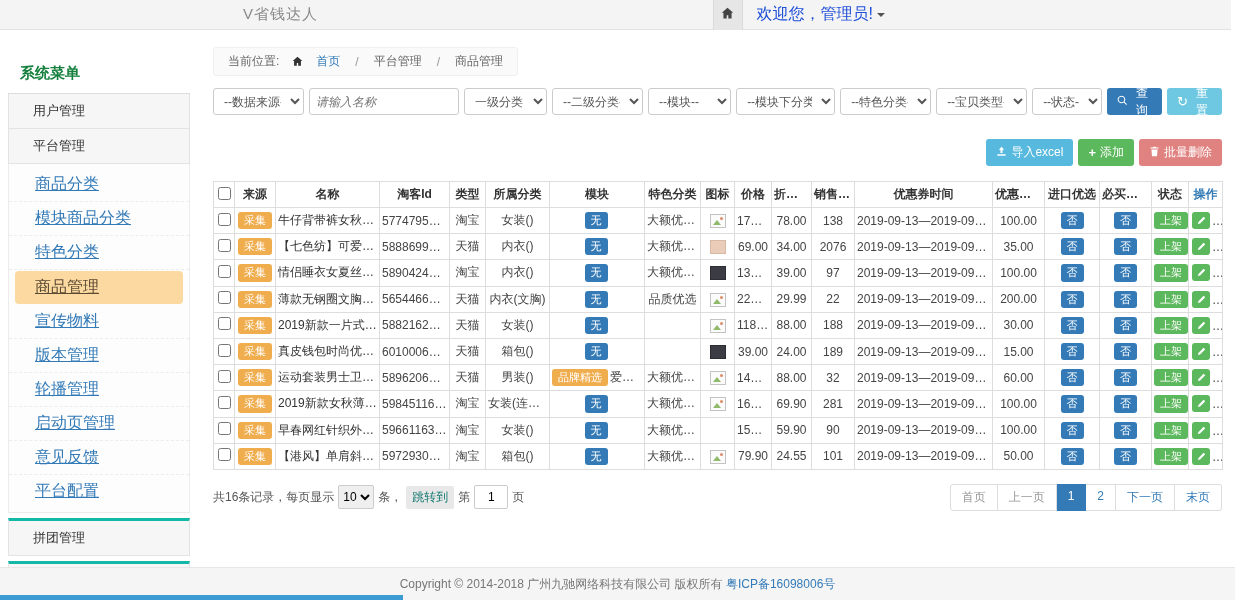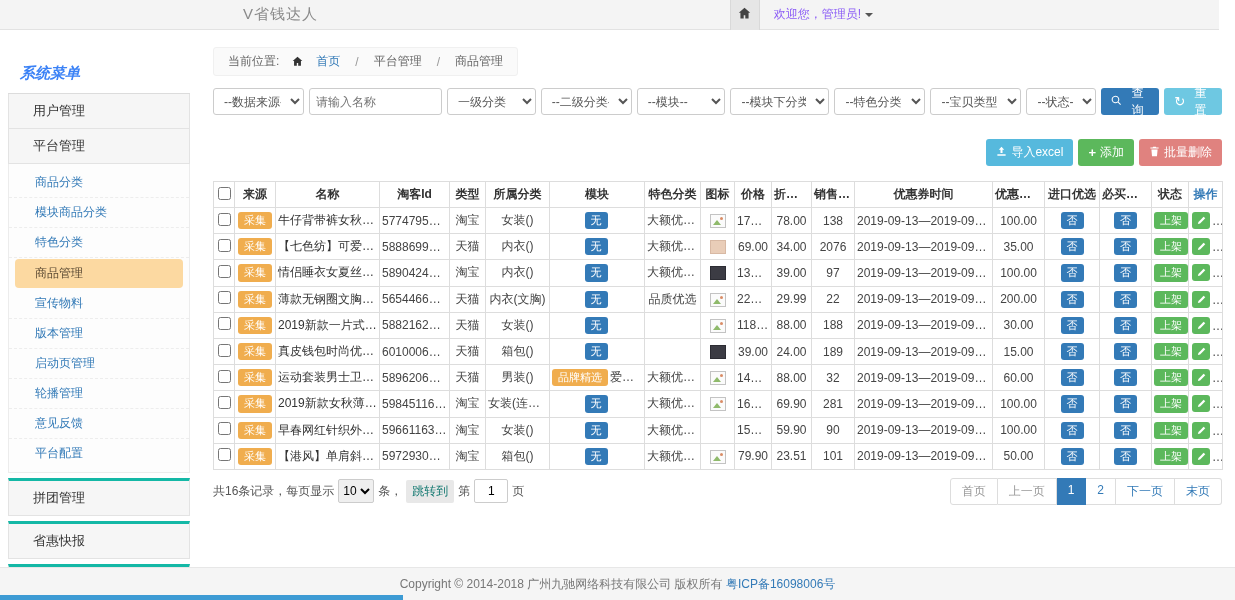--- a/index.html
+++ b/index.html
@@ -1,54 +1,54 @@
 <!DOCTYPE html>
 <html><head>
 <meta charset="utf-8">
 <style>
   * { box-sizing: border-box; margin: 0; padding: 0; }
   html,body { width:1235px; height:600px; }
   body { font-family: "Liberation Sans", "DejaVu Sans", sans-serif; background:#fff; color:#333; }
   .screen { position:relative; width:1235px; height:600px; overflow:hidden; background:#fff; }
 
   
-  .topbar { position:absolute; top:0; left:0; right:16px; height:30px; background:#f4f4f4; border-bottom:1px solid #e2e2e2; display:flex; align-items:center; }
+  .topbar { position:absolute; top:0; left:0; right:4px; height:30px; background:#f4f4f4; border-bottom:1px solid #e2e2e2; display:flex; align-items:center; }
   .topbar .brand { margin-left:243px; font-size:15px; color:#8a8a8a; letter-spacing:1px; }
   .topbar .spacer { flex:1; }
   .topbar .home-btn { width:30px; height:30px; background:#e6e6e6; border-left:1px solid #d9d9d9; border-right:1px solid #d9d9d9; display:flex; align-items:center; justify-content:center; cursor:pointer; }
   .topbar .home-btn svg { width:13px; height:13px; fill:#444; }
-  .topbar .welcome { font-size:12px; color:#8b5cf6; margin:0 16px 0 14px; cursor:pointer; white-space:nowrap; }
+  .topbar .welcome { font-size:16px; color:#1d4ed8; margin:0 16px 0 14px; cursor:pointer; white-space:nowrap; }
   .topbar .welcome .caret { display:inline-block; margin-left:4px; width:0; height:0; border-left:4px solid transparent; border-right:4px solid transparent; border-top:4px solid #555; vertical-align:middle; }
   .topbar .far-space { width:330px; }
 
   
   .sidebar { position:absolute; left:8px; top:55px; width:182px; }
-  .sidebar .menu-title { font-size:15px; font-weight:bold; color:#3b82f6; padding:9px 12px 10px 12px; border-bottom:1px solid #dcdcdc;font-style:italic; }
+  .sidebar .menu-title { font-size:15px; font-weight:bold; color:#15803d; padding:9px 12px 10px 12px; border-bottom:1px solid #dcdcdc; }
   .side-item { font-size:13px; color:#333; background:#f6f6f6; border:1px solid #e3e3e3; border-top:none; padding:8px 12px 8px 24px; cursor:pointer; }
   .side-group { margin-bottom:5px; }
   .side-group .side-item { border-top:3px solid #14b8a6; }
   .submenu { background:#fdfdfd; border:1px solid #ececec; border-top:none; padding:4px 0; }
-  .sub-item { font-size:12px; color:#337ab7; padding:6px 12px 6px 26px; border-bottom:1px dashed #ededed; cursor:pointer; }
+  .sub-item { font-size:16px; color:#337ab7; padding:6px 12px 6px 26px; border-bottom:1px dashed #ededed; cursor:pointer;text-decoration:underline; }
   .sub-item:last-child { border-bottom:none; }
   .sub-item.active { background:#fcd9a1; border-radius:4px; margin:1px 6px; padding-left:20px; color:#5b4a33; border-bottom:none; }
 
   
   .main { position:absolute; left:213px; top:47px; width:1009px; }
   .breadcrumb { display:inline-flex; align-items:center; gap:13px; background:#fafafa; border:1px solid #f0f0f0; border-radius:3px; padding:5px 14px; font-size:12px; color:#666; }
   .breadcrumb .home-ic svg { width:11px; height:11px; fill:#333; vertical-align:-1px; }
   .breadcrumb a { color:#337ab7; text-decoration:none; cursor:pointer; }
   .breadcrumb .sep { color:#999; margin:0 2px; }
 
   
   .filters { display:flex; align-items:center; gap:5px; margin-top:12px; }
   .filters select, .filters input[type=text] { height:27px; border:1px solid #ccc; border-radius:3px; background:#fff; font-size:12px; color:#555; padding:0 6px; font-family:inherit; }
   .f-select { width:91px; }
   .f-select.wide { width:99px; }
   .f-select.narrow { width:70px; }
-  .f-input { width:133px; }
+  .f-input { width:150px;font-style:italic; }
   .btn { display:inline-flex; align-items:center; gap:4px; border:none; border-radius:3px; color:#fff; font-size:12px; padding:0 10px; height:27px; cursor:pointer; font-family:inherit; }
   .btn svg { width:11px; height:11px; fill:#fff; }
   .btn-query { background:#337ab7; }
   .btn-reset { background:#6ec8e2; }
 
   
   .toolbar { display:flex; justify-content:flex-end; gap:5px; margin-top:24px; }
   .btn-import { background:#56b9dd; }
   .btn-add { background:#5cb85c; }
   .btn-del { background:#e0827f; }
@@ -73,21 +73,21 @@
   .icn.broken::before { content:""; position:absolute; right:2px; top:2px; width:3px; height:3px; border-radius:50%; background:#d98c66; }
   .icn.thumb-pink { background:#e9cdb8; border:1px solid #d8b9a4; }
   .icn.thumb-dark { background:#3c3c44; border:1px solid #2c2c33; }
   .op { display:inline-flex; align-items:center; justify-content:center; width:18px; height:17px; border:none; border-radius:3px; cursor:pointer; padding:0; margin:0 1px; }
   .op svg { width:9px; height:9px; }
   .op.green { background:#5cb85c; }
   .op.red { background:#d9534f; }
   .toggle-badge { cursor:pointer; }
 
   
-  .pagebar { display:flex; justify-content:space-between; align-items:center; margin-top:8px; font-size:12px; color:#555; }
+  .pagebar { display:flex; justify-content:space-between; align-items:center; margin-top:14px; font-size:12px; color:#555; }
   .pagebar .left { display:flex; align-items:center; gap:4px; }
   .pagebar select { height:24px; border:1px solid #ccc; border-radius:2px; font-size:12px; font-family:inherit; }
   .pagebar .jump-chip { background:#e8e8e8; color:#0f766e; padding:3px 6px; border-radius:2px; cursor:pointer; }
   .pagebar input.jump { width:34px; height:24px; border:1px solid #ccc; border-radius:2px; font-size:12px; text-align:center; font-family:inherit; }
   .pager { display:flex; }
   .pager .pg { border:1px solid #ddd; border-left:none; padding:4px 11px; color:#337ab7; cursor:pointer; background:#fff; font-size:12px; }
   .pager .pg:first-child { border-left:1px solid #ddd; border-radius:3px 0 0 3px; }
   .pager .pg:last-child { border-radius:0 3px 3px 0; }
   .pager .pg.muted { color:#999; }
   .pager .pg.active { background:#337ab7; border-color:#337ab7; color:#fff; }
@@ -118,22 +118,22 @@
     <div class="menu-title">系统菜单</div>
     <div class="side-item">用户管理</div>
     <div class="side-item">平台管理</div>
     <div class="submenu">
       <div class="sub-item">商品分类</div>
       <div class="sub-item">模块商品分类</div>
       <div class="sub-item">特色分类</div>
       <div class="sub-item active">商品管理</div>
       <div class="sub-item">宣传物料</div>
       <div class="sub-item">版本管理</div>
+      <div class="sub-item">轮播管理</div>
       <div class="sub-item">启动页管理</div>
-      <div class="sub-item">轮播管理</div>
       <div class="sub-item">意见反馈</div>
       <div class="sub-item">平台配置</div>
     </div>
     <div class="side-group"></div>
     <div class="side-group">
         <div class="side-item">拼团管理</div>
       </div>
     <div class="side-group">
         <div class="side-item">省惠快报</div>
       </div>
@@ -535,21 +535,21 @@
         <td><input type="checkbox" style=""></td>
         <td><span class="badge orange">采集</span></td>
         <td class="name">【港风】单肩斜挎链条...</td>
         <td>597293020870</td>
         <td>淘宝</td>
         <td>箱包()</td>
         <td><span class="badge blue">无</span><span class="mtext"></span></td>
         <td>大额优惠券</td>
         <td><span class="icn broken"></span></td>
         <td>79.90</td>
-        <td>23.51</td>
+        <td>24.55</td>
         <td>101</td>
         <td>2019-09-13—2019-09-18</td>
         <td>50.00</td>
         <td><span class="badge blue toggle-badge">否</span></td>
         <td><span class="badge blue toggle-badge">否</span></td>
         <td><span class="badge green toggle-badge">上架</span></td>
         <td class="ops">
           <button class="op green">
                 <svg viewBox="0 0 16 16">
                   <path fill="#fff" d="M11.8 1.3l2.9 2.9L5.5 13.4 1.6 14.4l1-3.9z"></path>

